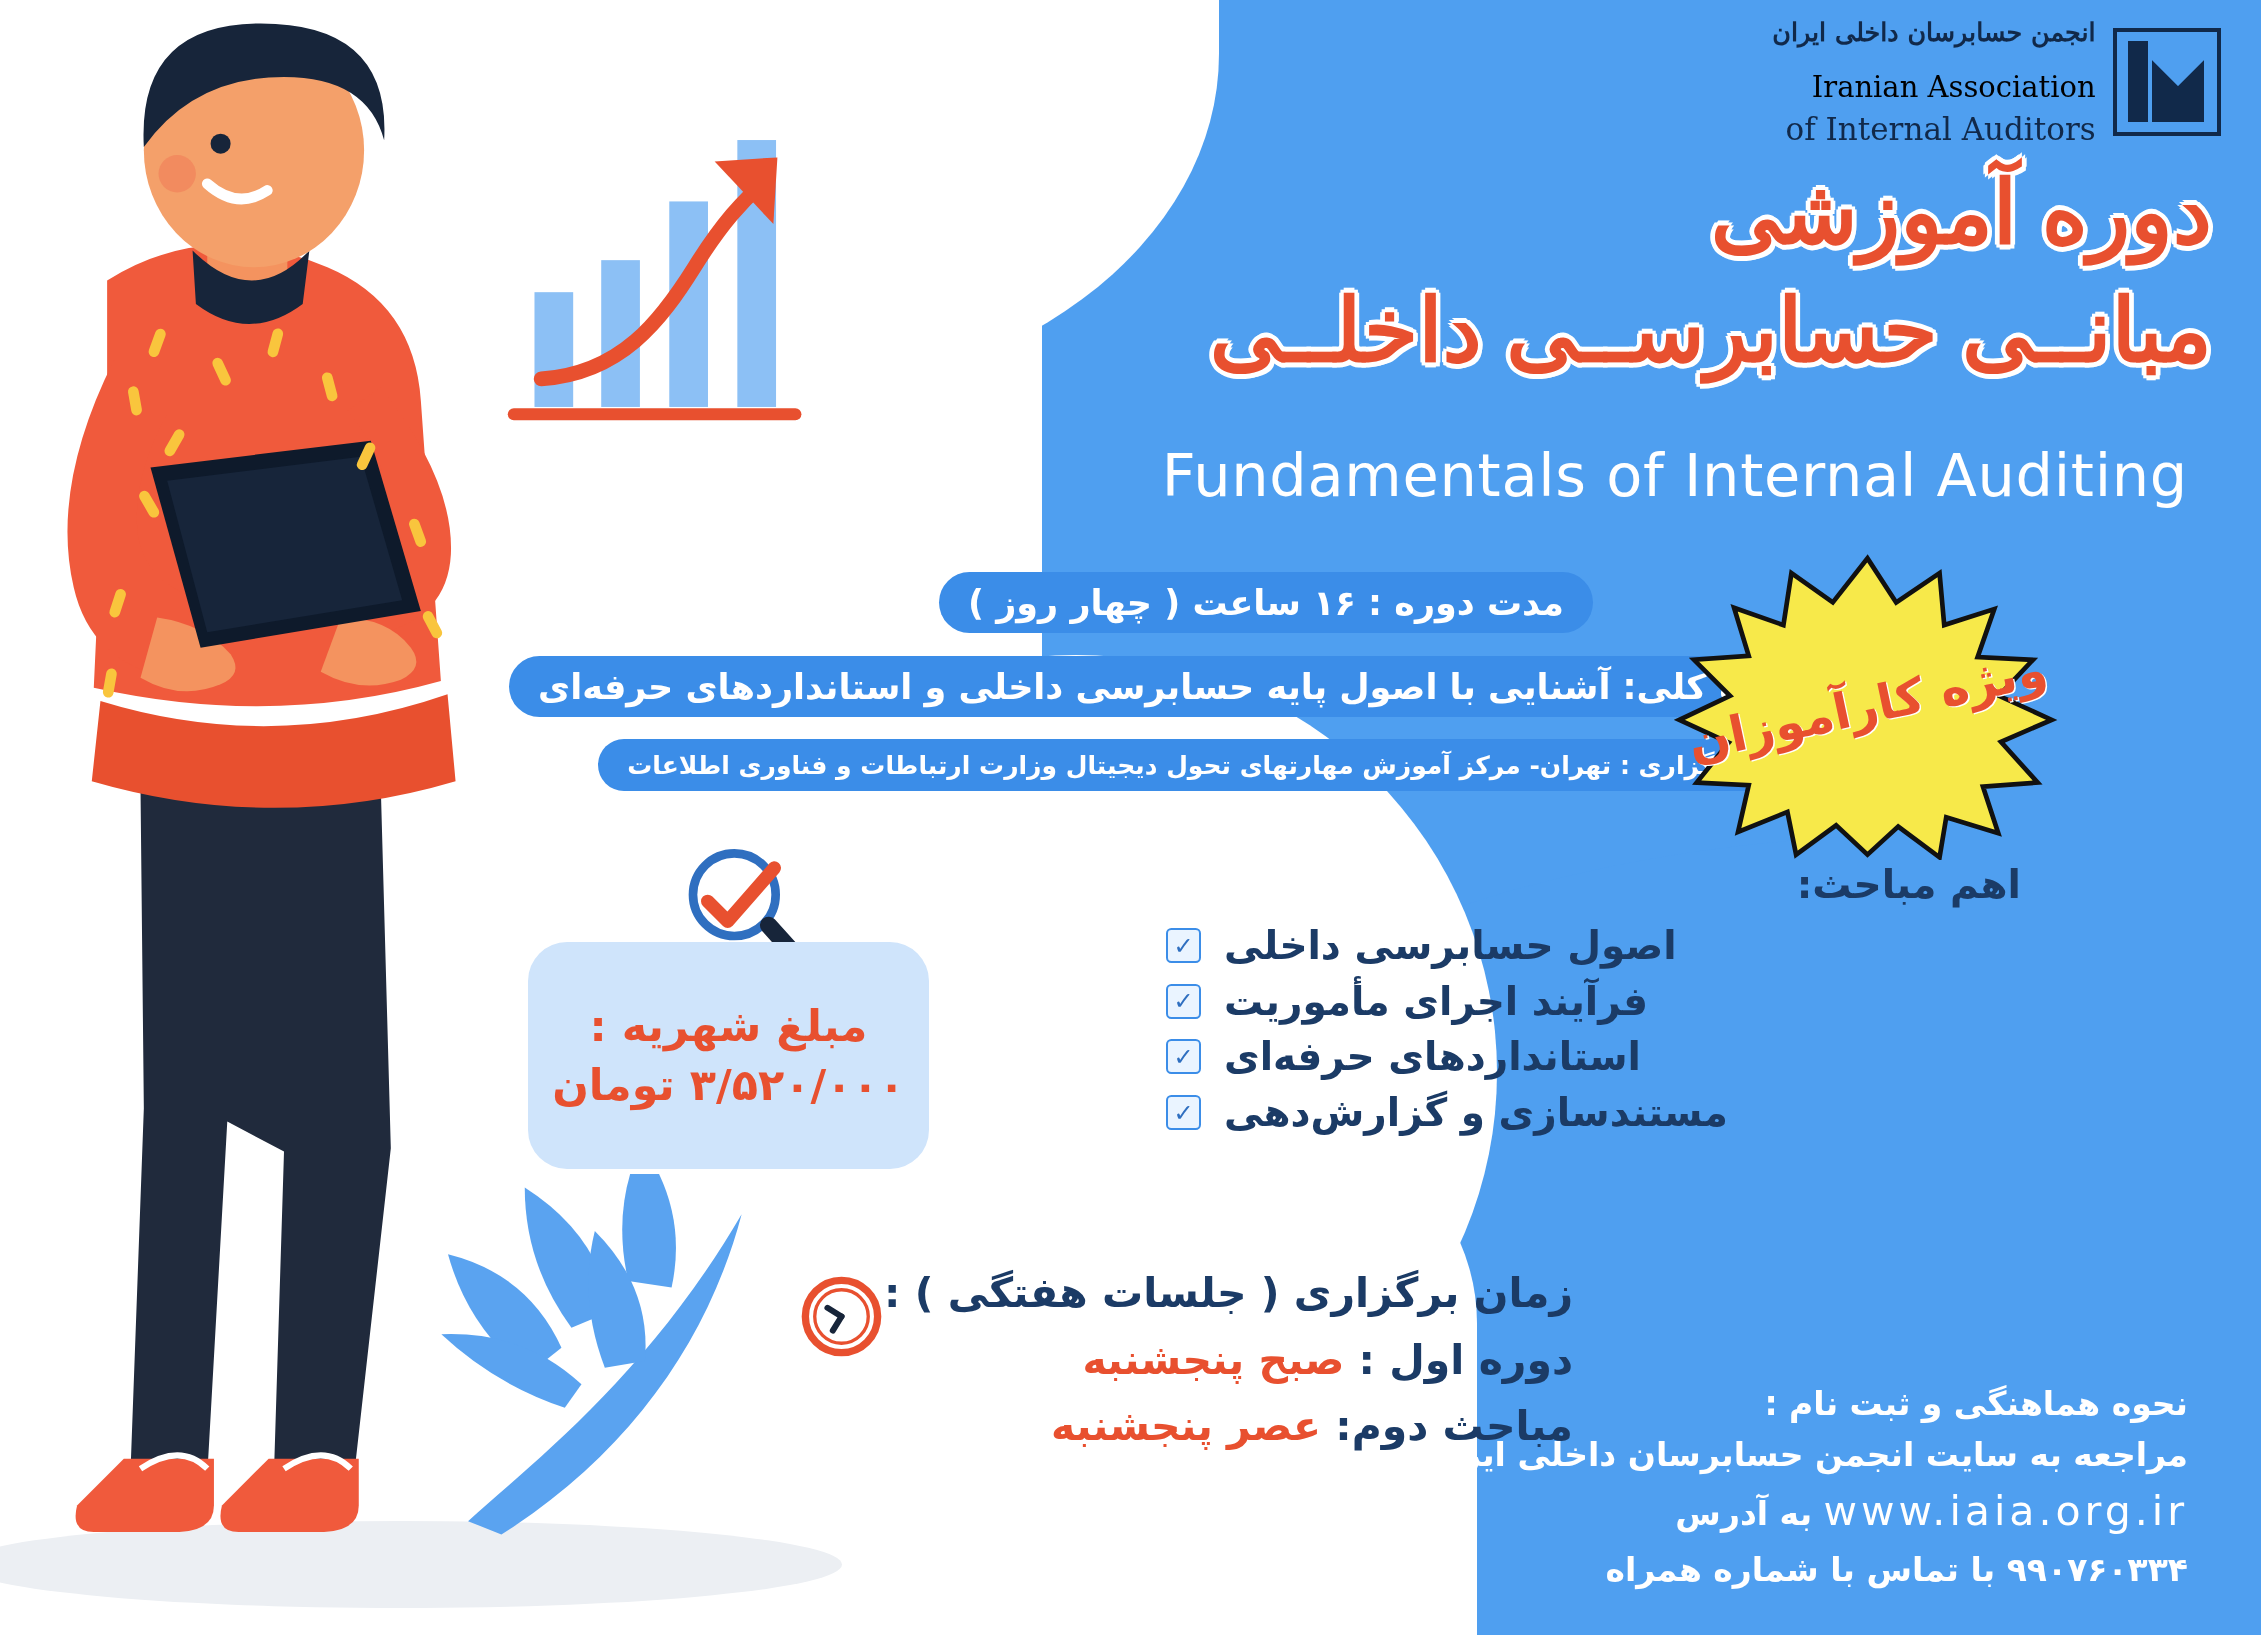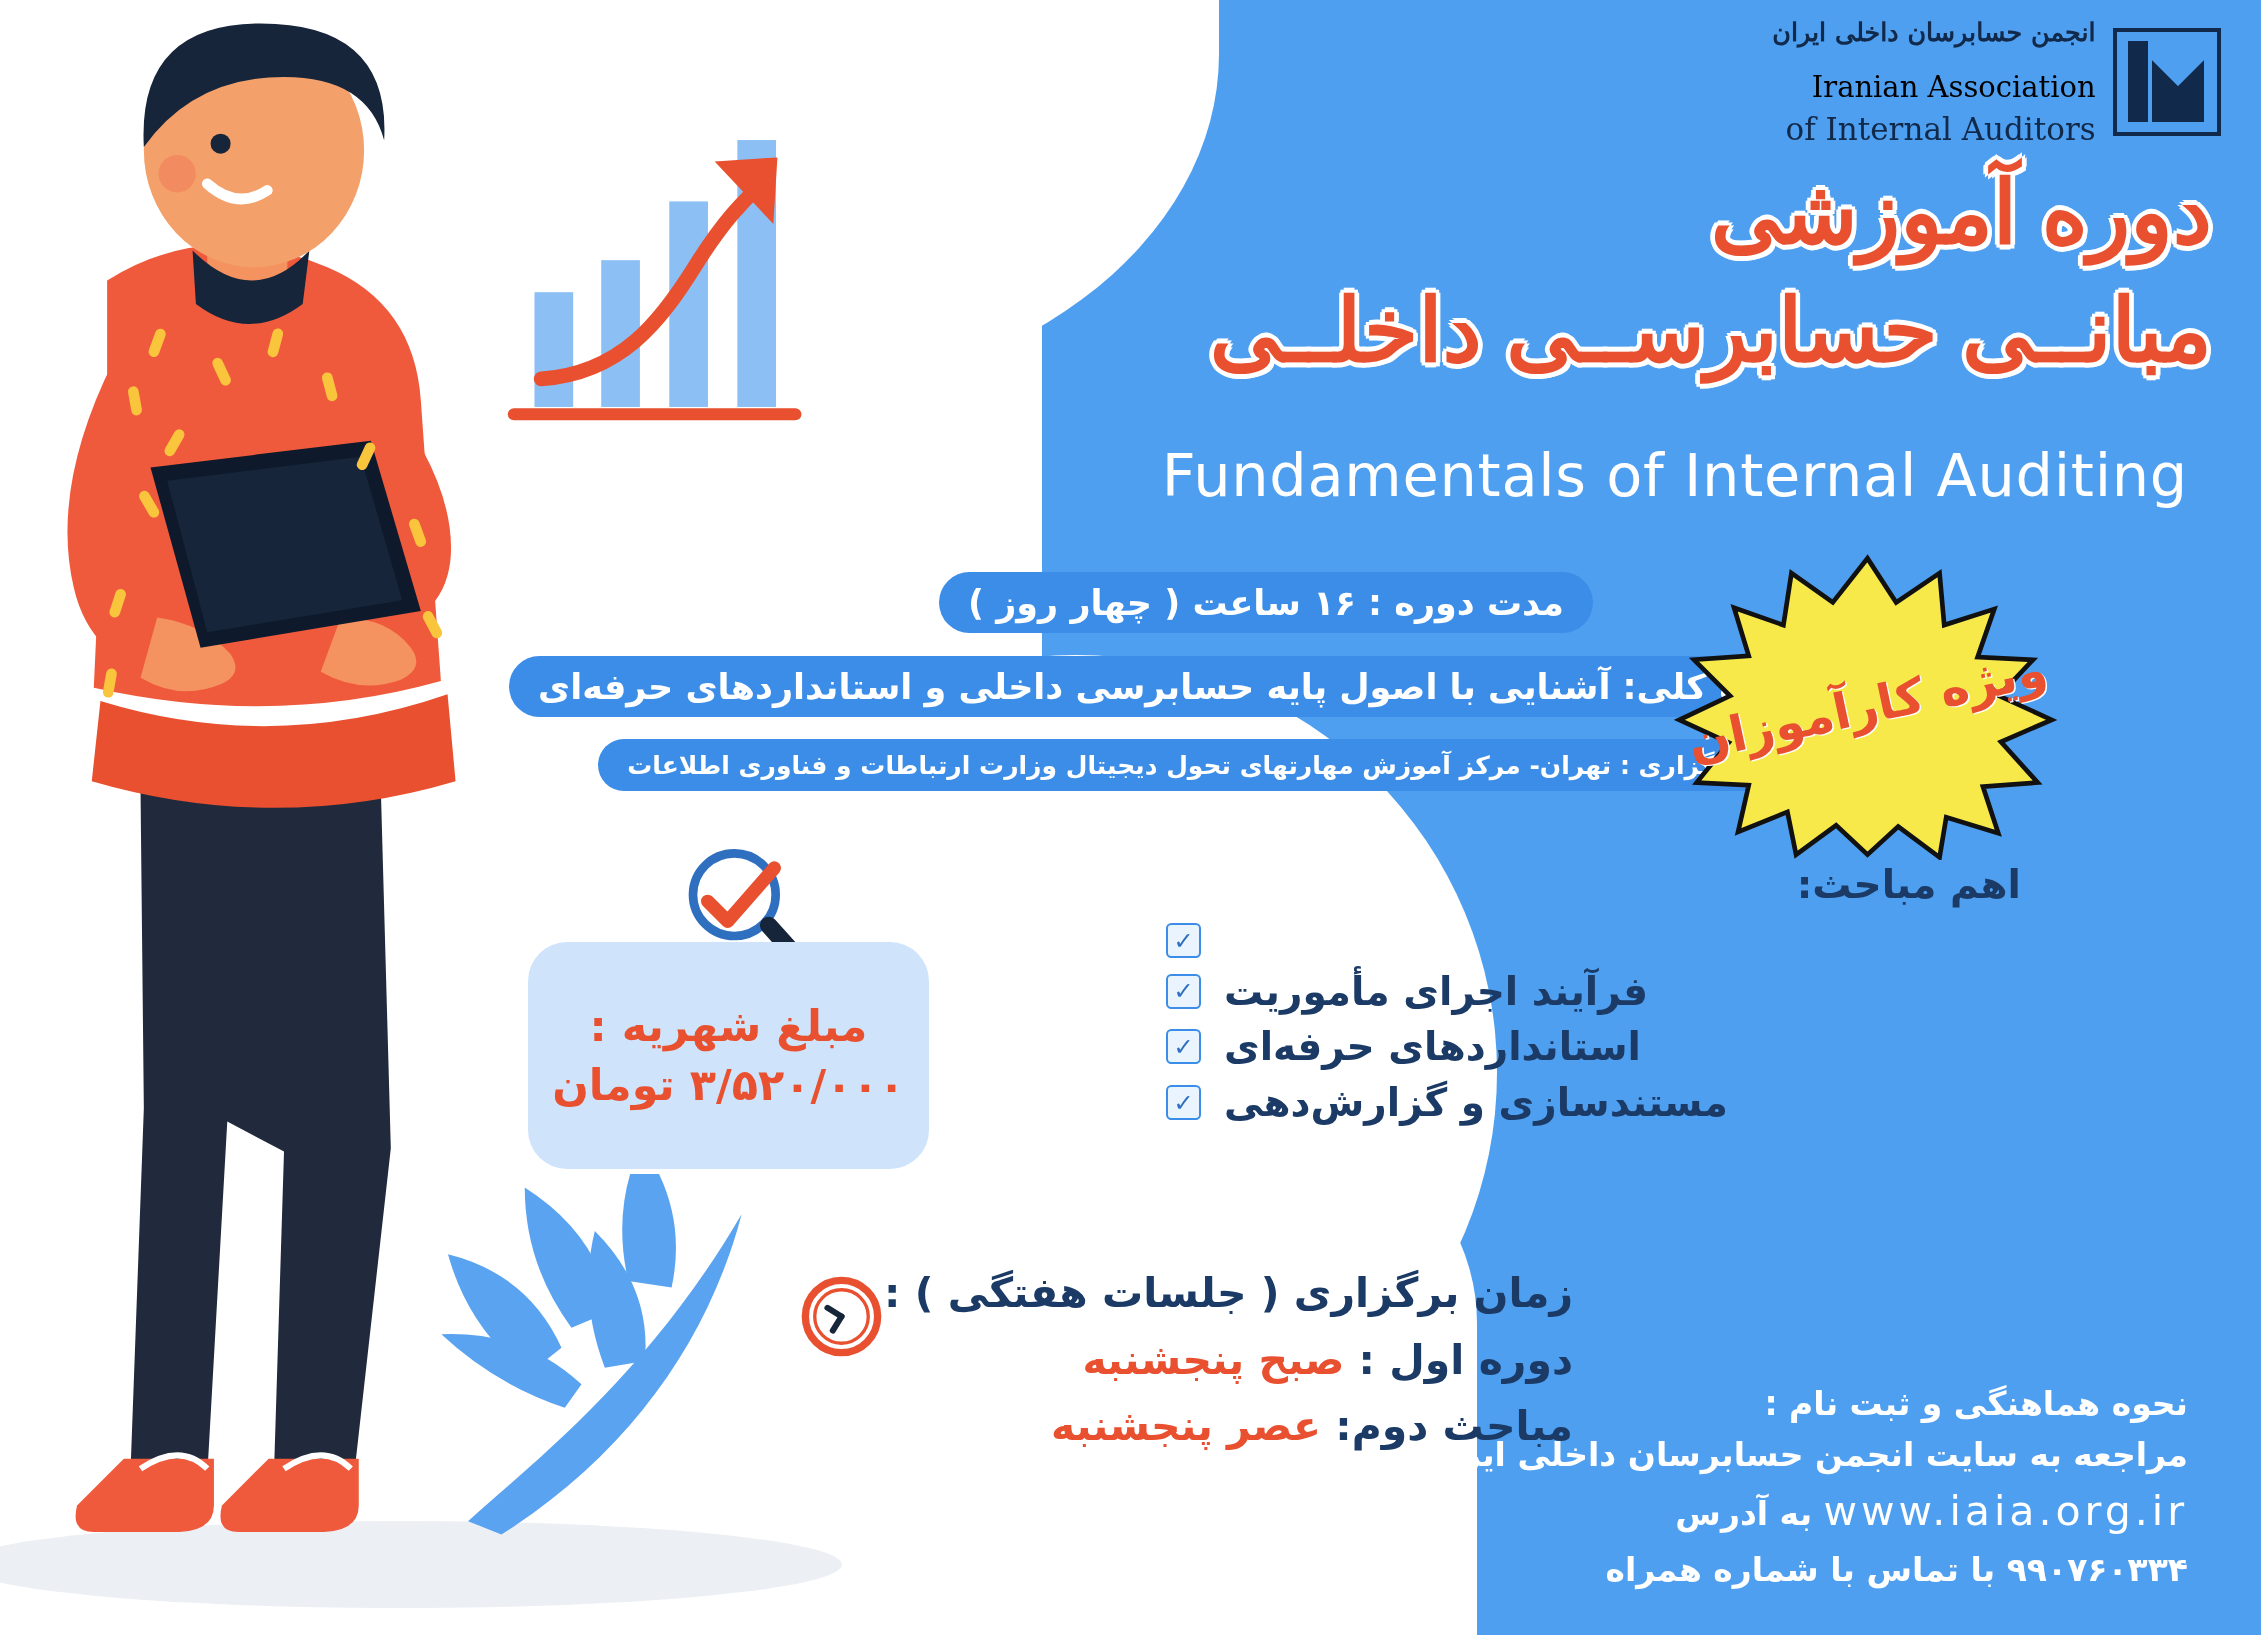--- a/index.html
+++ b/index.html
@@ -325,20 +325,21 @@
       <circle cx="95" cy="85" r="62" fill="none" stroke="#2f6fc0" stroke-width="13"></circle>
       <path d="M55 95 l30 30 l70 -80" stroke="#e8502f" stroke-width="20" fill="none" stroke-linecap="round" stroke-linejoin="round"></path>
       <rect x="128" y="130" width="26" height="74" rx="13" transform="rotate(-42 128 130)" fill="#17253a"></rect>
     </svg>
   </div>
 
   <div class="topics">
     <div class="topics-head">اهم مباحث:</div>
     <div class="topic-row">
       <span class="cbx"></span>
+      <span class="topic-label">اصول حسابرسی داخلی</span>
     </div>
     <div class="topic-row">
       <span class="cbx"></span>
       <span class="topic-label">فرآیند اجرای مأموریت</span>
     </div>
     <div class="topic-row">
       <span class="cbx"></span>
       <span class="topic-label">استانداردهای حرفه‌ای</span>
     </div>
     <div class="topic-row">

